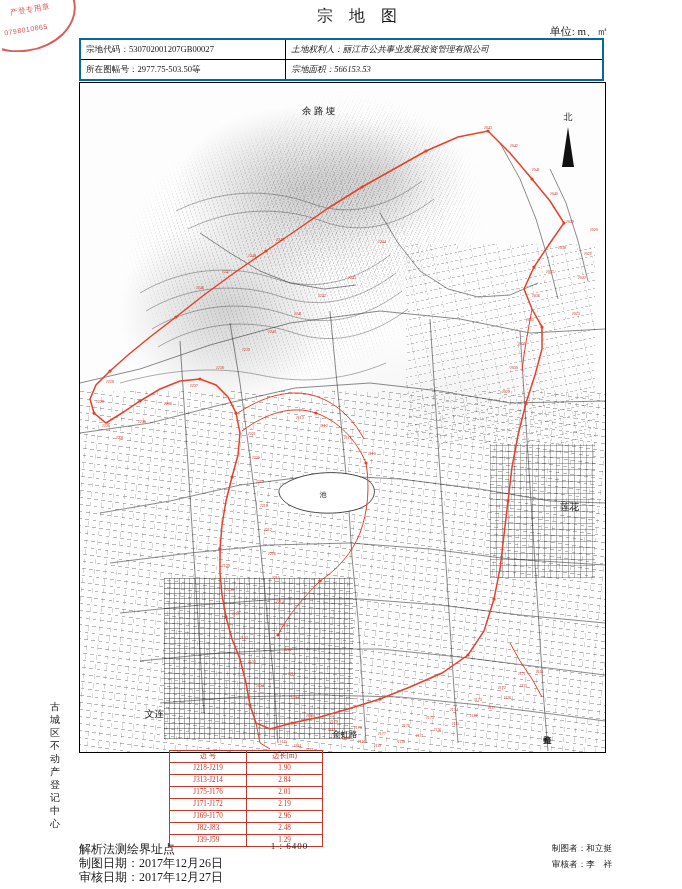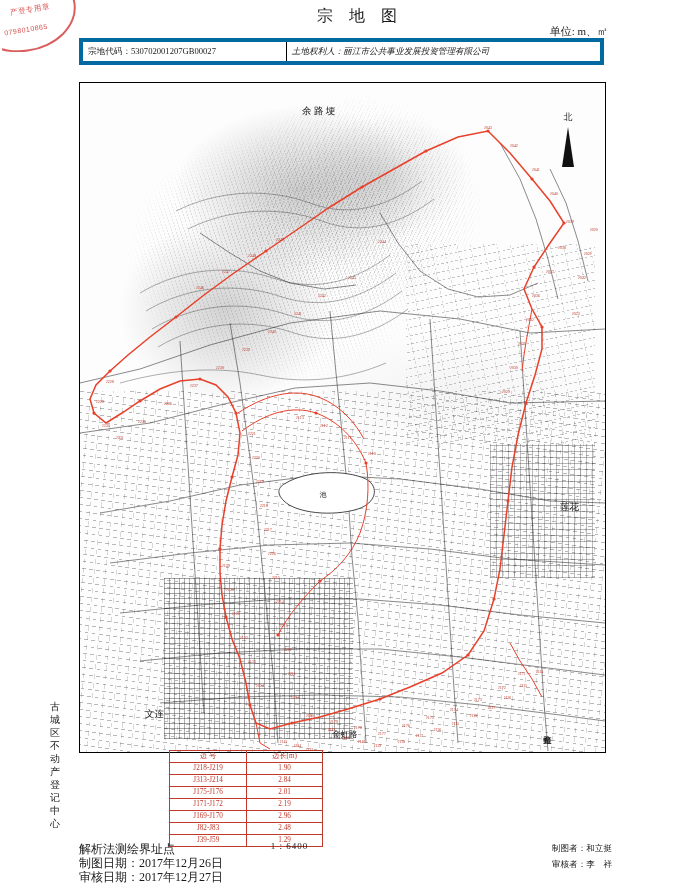--- a/index.html
+++ b/index.html
@@ -79,21 +79,21 @@
     font-size: 11px;
     font-family: Liberation Serif, serif;
   }
 
   
   .info-table {
     position: absolute;
     left: 79px;
     top: 38px;
     width: 525px;
-    border: 4px solid #0369a1;
+    border: 2px solid #0369a1;
     border-collapse: collapse;
     font-size: 8.6px;
     font-family: "Liberation Serif", serif;
   }
   .info-table td {
     border: 1px solid #000;
     padding: 3px 5px;
     height: 13px;
     line-height: 13px;
     white-space: nowrap;
@@ -301,20 +301,28 @@
 <div class="unit-note">单位: m、㎡</div>
 
 <table class="info-table">
   <tbody>
       <tr>
     <td class="c1">
       <span>宗地代码：</span><span>530702001207GB00027</span>
     </td>
     <td class="c2">
       <span>土地权利人：</span><span>丽江市公共事业发展投资管理有限公司</span>
+    </td>
+  </tr>
+  <tr>
+    <td class="c1">
+      <span>所在图幅号：</span><span>2977.75-503.50等</span>
+    </td>
+    <td class="c2">
+      <span>宗地面积：</span><span>566153.53</span>
     </td>
   </tr>
 </tbody>
   </table>
 
 <div class="map-frame">
   <div class="map-bg"></div>
   <div class="hatch-a"></div>
   <div class="hatch-b"></div>
   <div class="hatch-f"></div>

